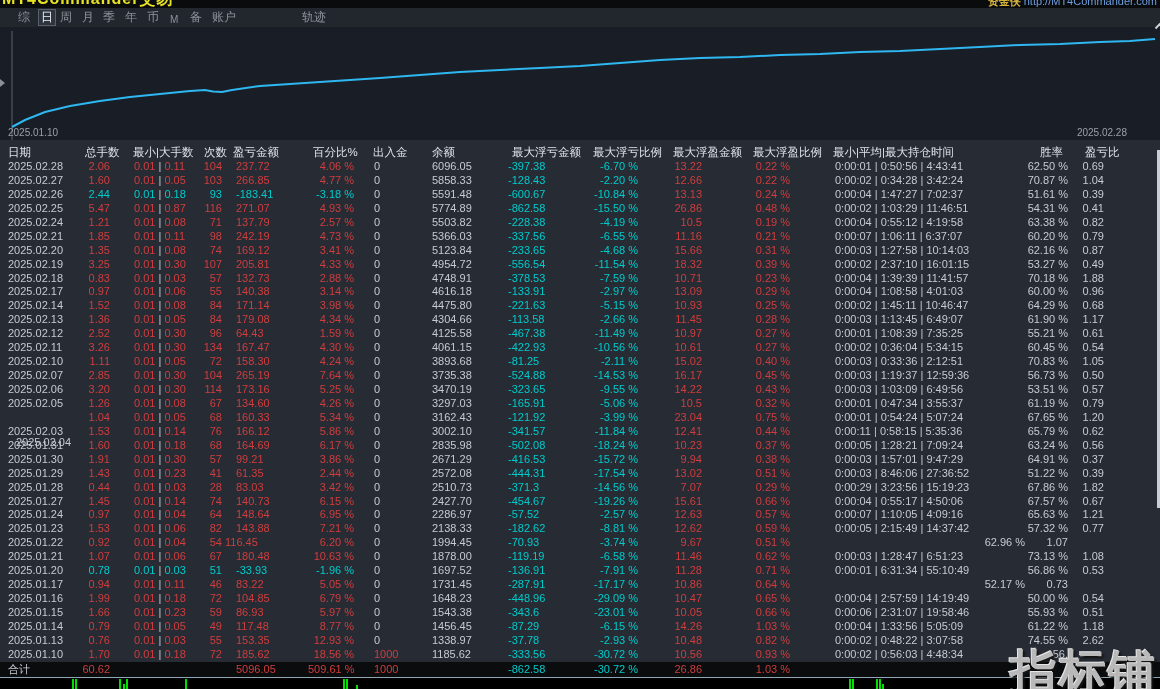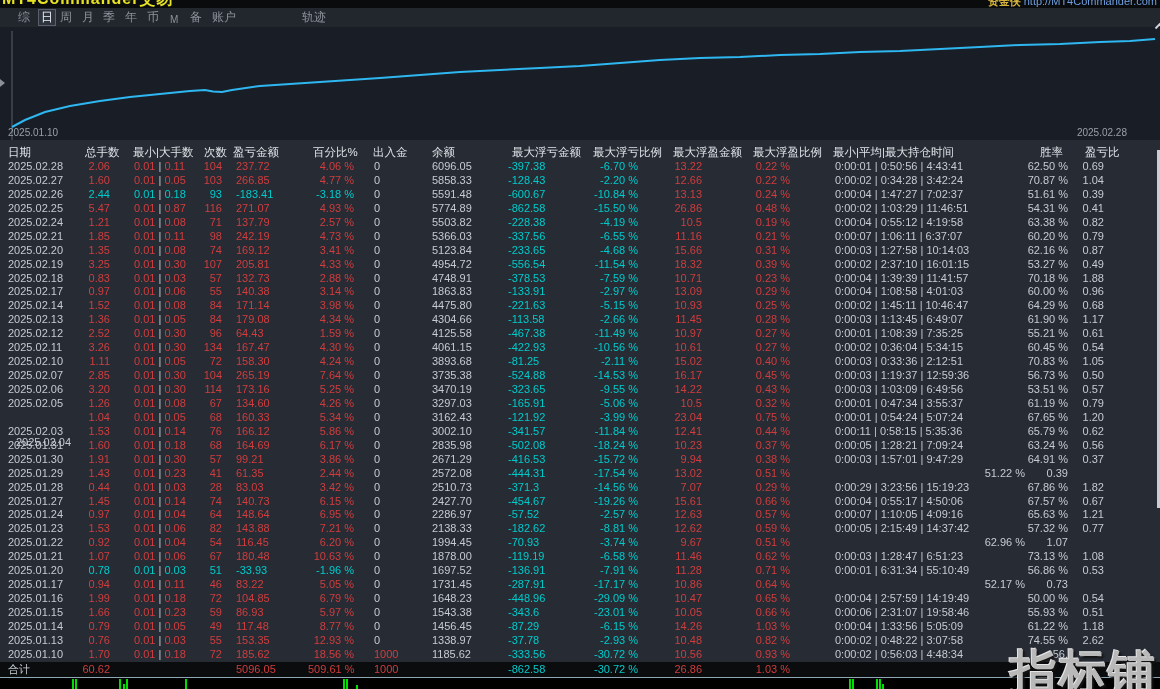--- a/index.html
+++ b/index.html
@@ -250,21 +250,21 @@
         <div class="cell c-r t">1.88</div>
       </div>
       <div class="row">
         <div class="cell c-l t" style="padding-left: 8px;">2025.02.17</div>
         <div class="cell c-r g">0.97</div>
         <div class="cell c-l g" style="padding-left: 24px;"><span>0.01</span><span class="sep"> | </span><span>0.06</span></div>
         <div class="cell c-r g">55</div>
         <div class="cell c-l g" style="padding-left: 14px;">140.38</div>
         <div class="cell c-r g">3.14 %</div>
         <div class="cell c-l t" style="padding-left: 20px;">0</div>
-        <div class="cell c-l t">1863.83</div>
+        <div class="cell c-l t">4616.18</div>
         <div class="cell c-l l">-133.91</div>
         <div class="cell c-r l">-2.97 %</div>
         <div class="cell c-r g">13.09</div>
         <div class="cell c-r g">0.29 %</div>
         <div class="cell c-l t" style="padding-left: 45px;"><span>0:00:04</span><span class="sep"> | </span><span>1:08:58</span><span class="sep"> | </span><span>4:01:03</span></div>
         <div class="cell c-r t">60.00 %</div>
         <div class="cell c-r t">0.96</div>
       </div>
       <div class="row">
         <div class="cell c-l t" style="padding-left: 8px;">2025.02.14</div>
@@ -476,20 +476,21 @@
         <div class="cell c-l g" style="padding-left: 24px;"><span>0.01</span><span class="sep"> | </span><span>0.23</span></div>
         <div class="cell c-r g">41</div>
         <div class="cell c-l g" style="padding-left: 14px;">61.35</div>
         <div class="cell c-r g">2.44 %</div>
         <div class="cell c-l t" style="padding-left: 20px;">0</div>
         <div class="cell c-l t">2572.08</div>
         <div class="cell c-l l">-444.31</div>
         <div class="cell c-r l">-17.54 %</div>
         <div class="cell c-r g">13.02</div>
         <div class="cell c-r g">0.51 %</div>
+        <div class="cell c-l t" style="padding-left: 45px;"><span>0:00:03</span><span class="sep"> | </span><span>8:46:06</span><span class="sep"> | </span><span>27:36:52</span></div>
         <div class="cell c-r t">51.22 %</div>
         <div class="cell c-r t">0.39</div>
       </div>
       <div class="row">
         <div class="cell c-l t" style="padding-left: 8px;">2025.01.28</div>
         <div class="cell c-r g">0.44</div>
         <div class="cell c-l g" style="padding-left: 24px;"><span>0.01</span><span class="sep"> | </span><span>0.03</span></div>
         <div class="cell c-r g">28</div>
         <div class="cell c-l g" style="padding-left: 14px;">83.03</div>
         <div class="cell c-r g">3.42 %</div>
@@ -552,21 +553,21 @@
         <div class="cell c-r g">0.59 %</div>
         <div class="cell c-l t" style="padding-left: 45px;"><span>0:00:05</span><span class="sep"> | </span><span>2:15:49</span><span class="sep"> | </span><span>14:37:42</span></div>
         <div class="cell c-r t">57.32 %</div>
         <div class="cell c-r t">0.77</div>
       </div>
       <div class="row">
         <div class="cell c-l t" style="padding-left: 8px;">2025.01.22</div>
         <div class="cell c-r g">0.92</div>
         <div class="cell c-l g" style="padding-left: 24px;"><span>0.01</span><span class="sep"> | </span><span>0.04</span></div>
         <div class="cell c-r g">54</div>
-        <div class="cell c-l g" style="padding-left: 14px;">116.45</div>
+        <div class="cell c-l g" style="padding-left: 3px;">116.45</div>
         <div class="cell c-r g">6.20 %</div>
         <div class="cell c-l t" style="padding-left: 20px;">0</div>
         <div class="cell c-l t">1994.45</div>
         <div class="cell c-l l">-70.93</div>
         <div class="cell c-r l">-3.74 %</div>
         <div class="cell c-r g">9.67</div>
         <div class="cell c-r g">0.51 %</div>
         <div class="cell c-r t">62.96 %</div>
         <div class="cell c-r t">1.07</div>
       </div>

